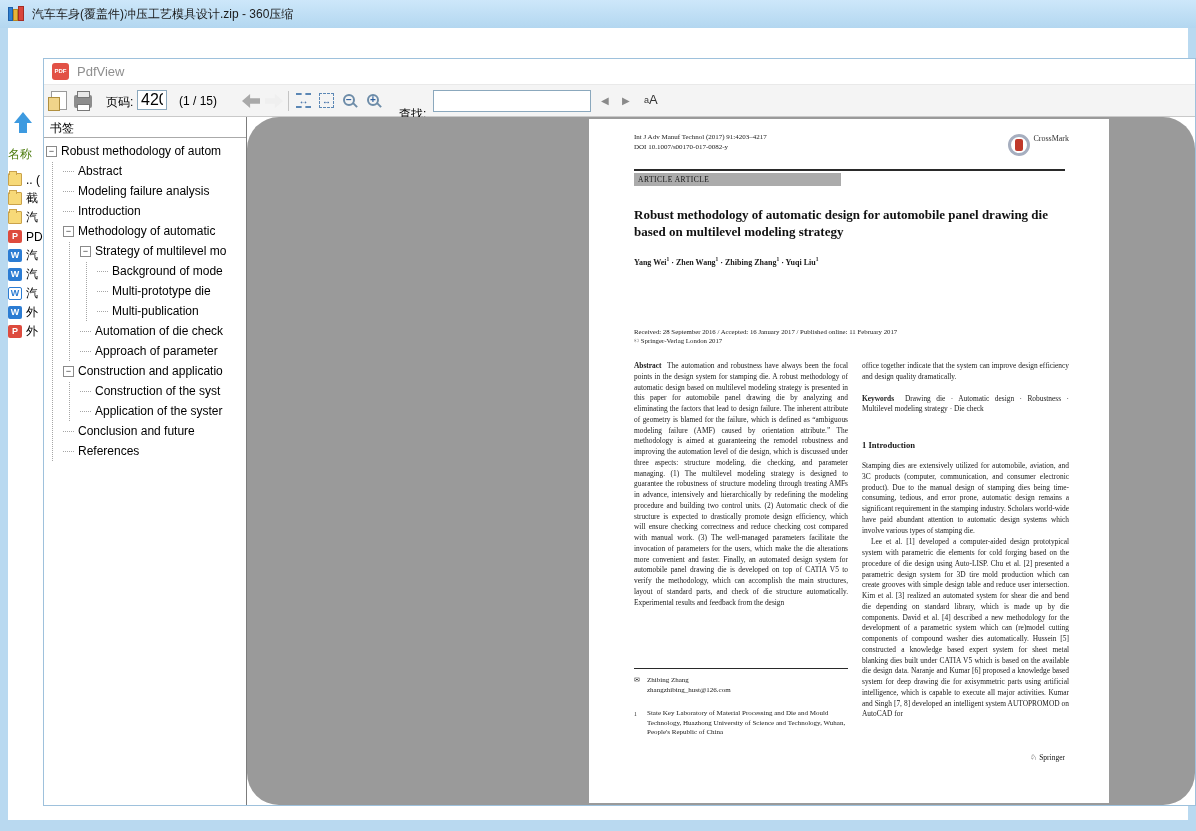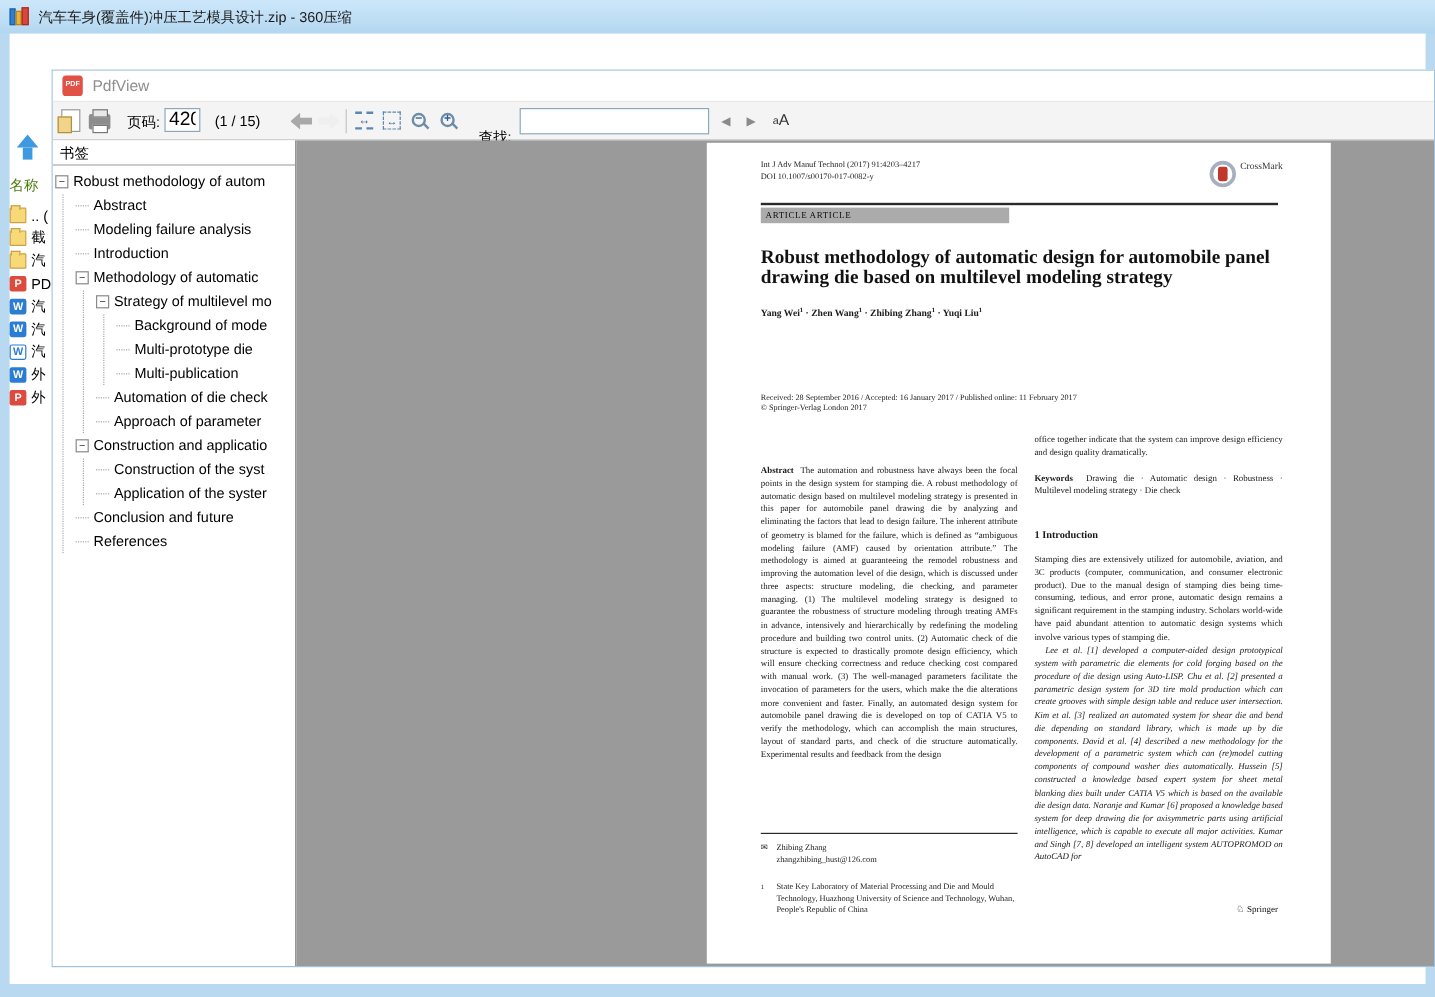--- a/index.html
+++ b/index.html
@@ -74,50 +74,50 @@
   .tree-row { display:flex; align-items:center; height:20px; white-space:nowrap; overflow:hidden; font-size:12px; color:#000; cursor:pointer; }
   .tree-row .indent { width:17px; flex:none; position:relative; height:100%; }
   .tree-row .indent::before { content:""; position:absolute; left:8px; top:-2px; bottom:-2px; border-left:1px dotted #a6a6a6; }
   .toggle-box { width:11px; height:11px; border:1px solid #8a8a8a; background:#fff; flex:none; margin:0 4px 0 2px;
     font-size:9px; line-height:9px; text-align:center; color:#333; }
   .leaf-stub { width:11px; flex:none; border-top:1px dotted #a6a6a6; margin:0 4px 0 2px; }
 
   .bm-divider { width:1px; background:#7c7c7c; flex:none; }
 
   
-  .viewer { flex:1; background:#9a9a9a; position:relative; overflow:hidden; }
+  .viewer { flex:1; background:#9a9a9a; position:relative; overflow:hidden;border-radius:32px; }
   .page { position:absolute; left:342px; top:2px; width:520px; height:684px; background:#fff; color:#1a1a1a;
     font-family:"Liberation Serif",serif; }
 
   .pg-journal { position:absolute; left:45px; top:14px; font-size:7px; line-height:9.5px; }
   .crossmark { position:absolute; right:40px; top:15px; display:flex; }
   .cm-circle { width:22px; height:22px; border-radius:50%; background:#fff; border:3px solid #a6aebf; position:relative; margin-right:3px; }
   .cm-circle::before { content:""; position:absolute; left:4px; top:2px; width:8px; height:12px; background:#c0392b; border-radius:2px; }
   .cm-label { font-size:8px; color:#333; }
   .pg-rule { position:absolute; left:45px; right:44px; top:50px; height:2px; background:#2a2a2a; }
   .article-type { position:absolute; left:45px; top:54px; width:207px; height:13px; background:#ababab;
     font-size:7.5px; padding:2px 0 0 4px; letter-spacing:0.5px; color:#111; }
-  .pg-title { position:absolute; left:45px; top:88px; width:430px; font-size:16px; font-weight:bold; line-height:16.5px; color:#111; }
+  .pg-title { position:absolute; left:45px; top:88px; width:430px; font-size:13px; font-weight:bold; line-height:16.5px; color:#111; }
   .pg-authors { position:absolute; left:45px; top:137px; font-size:8px; font-weight:bold; }
   .pg-authors sup { font-size:5.5px; }
   .pg-received { position:absolute; left:45px; top:208px; width:430px; font-size:6.8px; line-height:9px; }
   .pg-cols { position:absolute; left:45px; top:242px; width:430px; display:flex; }
   .col-l { width:214px; flex:none; margin-right:14px; }
   .col-r { width:207px; flex:none; }
   .pg-cols p { font-size:7.4px; line-height:10.75px; text-align:justify; }
-  .abstract-box { height:301px; overflow:hidden;margin-top:26px; }
+  .abstract-box { height:301px; overflow:hidden; }
   .fn-rule { width:214px; height:1px; background:#2a2a2a; margin:6px 0 7px 0; }
   .fn-row { display:flex; font-size:7px; line-height:9.5px; }
   .fn-mark { width:13px; flex:none; }
   .fn-aff { margin-top:14px; }
   .fn-aff .fn-mark { font-size:5.5px; padding-top:1px; }
   .kw { margin-top:11px; }
   .sec-title { font-size:8.6px; font-weight:bold; margin-top:25px; }
   .p-first { margin-top:11px; }
-  .p-follow { text-indent:9px; margin-top:1px;font-style:italic; }
+  .p-follow { text-indent:9px; margin-top:1px; }
   .springer { position:absolute; right:44px; top:634px; font-size:7.5px; display:flex; align-items:center; color:#111; }
   .springer .horse { font-size:8px; margin-right:2px; }
   .b { font-weight:bold; }
 </style>
 </head>
 <body>
 
 <div class="titlebar-360">
   <div class="app-icon-360">
       <div class="b1"></div>

